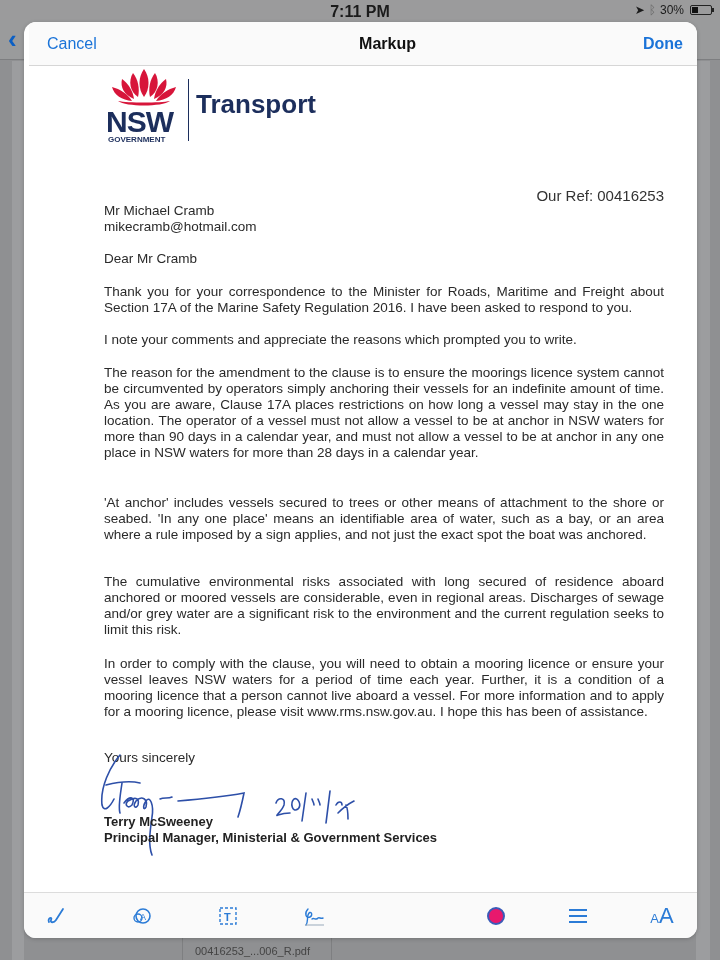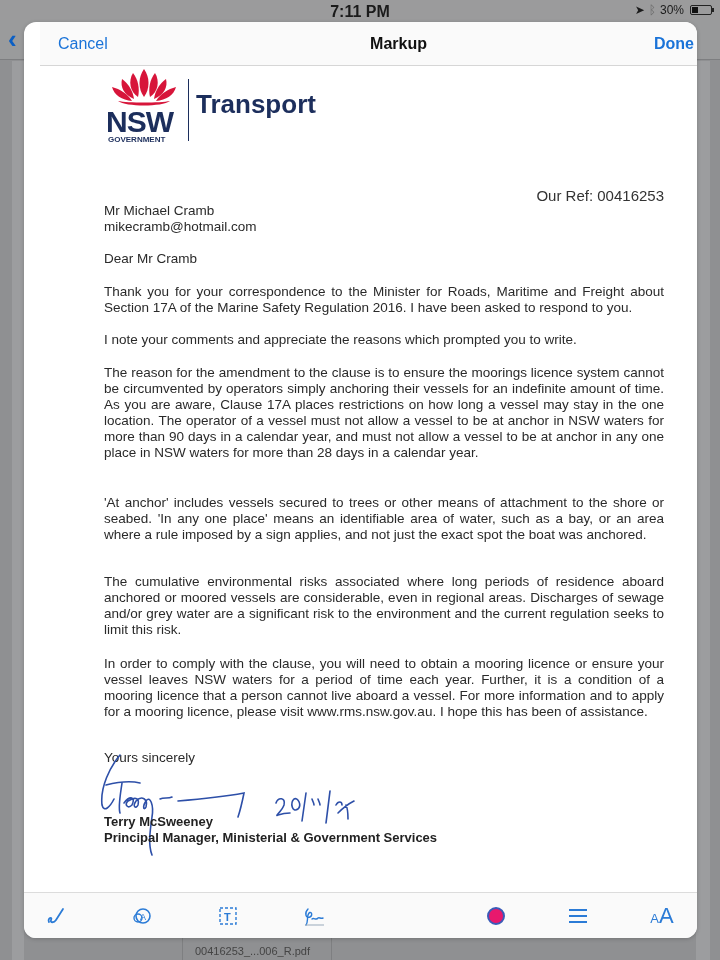--- a/index.html
+++ b/index.html
@@ -36,21 +36,21 @@
   }
   .bg-file-label { position: absolute; left: 195px; top: 945px; font-size: 11px; color: #444; }
 
   
   .sheet {
     position: absolute; left: 24px; top: 22px; width: 673px; height: 916px;
     background: #ffffff; border-radius: 12px; overflow: hidden;
     box-shadow: 0 1px 4px rgba(0,0,0,0.2);
   }
   .nav {
-    position: absolute; left: 16px; top: 0; width: 100%; height: 44px;
+    position: absolute; left: 5px; top: 0; width: 100%; height: 44px;
     background: #fafafa; border-bottom: 1px solid #d6d6d6;
   }
   .nav .cancel { position: absolute; left: 18px; top: 13px; color: #1a73d8; font-size: 16px; cursor: pointer; }
   .nav .title { position: absolute; left: 0; right: 0; top: 13px; text-align: center; font-size: 16px; font-weight: bold; color: #111; margin-left: 44px; }
   .nav .done { position: absolute; right: 19px; top: 13px; color: #1a73d8; font-size: 16px; font-weight: bold; cursor: pointer; }
 
   .doc { position: absolute; left: 0; top: 45px; width: 100%; height: 825px; background: #fff; }
 
   
   .logo { position: absolute; left: 82px; top: 0px; width: 230px; height: 80px; }
@@ -146,21 +146,21 @@
       <div class="ref">Our Ref: 00416253</div>
       <div class="addr">
         <div>Mr Michael Cramb</div>
         <div>mikecramb@hotmail.com</div>
       </div>
       <div class="salutation">Dear Mr Cramb</div>
       <p class="para p1">Thank you for your correspondence to the Minister for Roads, Maritime and Freight about Section 17A of the Marine Safety Regulation 2016. I have been asked to respond to you.</p>
       <p class="para p2">I note your comments and appreciate the reasons which prompted you to write.</p>
       <p class="para p3">The reason for the amendment to the clause is to ensure the moorings licence system cannot be circumvented by operators simply anchoring their vessels for an indefinite amount of time. As you are aware, Clause 17A places restrictions on how long a vessel may stay in the one location. The operator of a vessel must not allow a vessel to be at anchor in NSW waters for more than 90 days in a calendar year, and must not allow a vessel to be at anchor in any one place in NSW waters for more than 28 days in a calendar year.</p>
       <p class="para p4">'At anchor' includes vessels secured to trees or other means of attachment to the shore or seabed. 'In any one place' means an identifiable area of water, such as a bay, or an area where a rule imposed by a sign applies, and not just the exact spot the boat was anchored.</p>
-      <p class="para p5">The cumulative environmental risks associated where long periods of residence aboard anchored or moored vessels are considerable, even in regional areas. Discharges of sewage and/or grey water are a significant risk to the environment and the current regulation seeks to limit this risk.</p>
+      <p class="para p5">The cumulative environmental risks associated with long secured of residence aboard anchored or moored vessels are considerable, even in regional areas. Discharges of sewage and/or grey water are a significant risk to the environment and the current regulation seeks to limit this risk.</p>
       <p class="para p6">In order to comply with the clause, you will need to obtain a mooring licence or ensure your vessel leaves NSW waters for a period of time each year. Further, it is a condition of a mooring licence that a person cannot live aboard a vessel. For more information and to apply for a mooring licence, please visit www.rms.nsw.gov.au. I hope this has been of assistance.</p>
       <div class="closing">Yours sincerely</div>
 
       <svg class="signature" width="300" height="110" viewBox="0 0 300 110">
         <g fill="none" stroke="#2d4fa8" stroke-width="1.6" stroke-linecap="round">
           <path d="M28 8 C18 20 8 40 10 58 C12 66 18 60 22 52"></path>
           <path d="M14 38 C30 34 40 34 48 36"></path>
           <path d="M30 36 C28 50 26 60 28 66"></path>
           <path d="M32 56 C38 48 44 50 40 58 C36 62 32 58 36 54 C42 50 48 50 46 58 C44 62 40 60 44 54 C50 48 56 52 54 60 C52 64 50 60 54 54 C58 48 62 58 60 70 C58 84 56 98 60 108"></path>
           <path d="M68 52 C72 50 76 52 80 50"></path>

